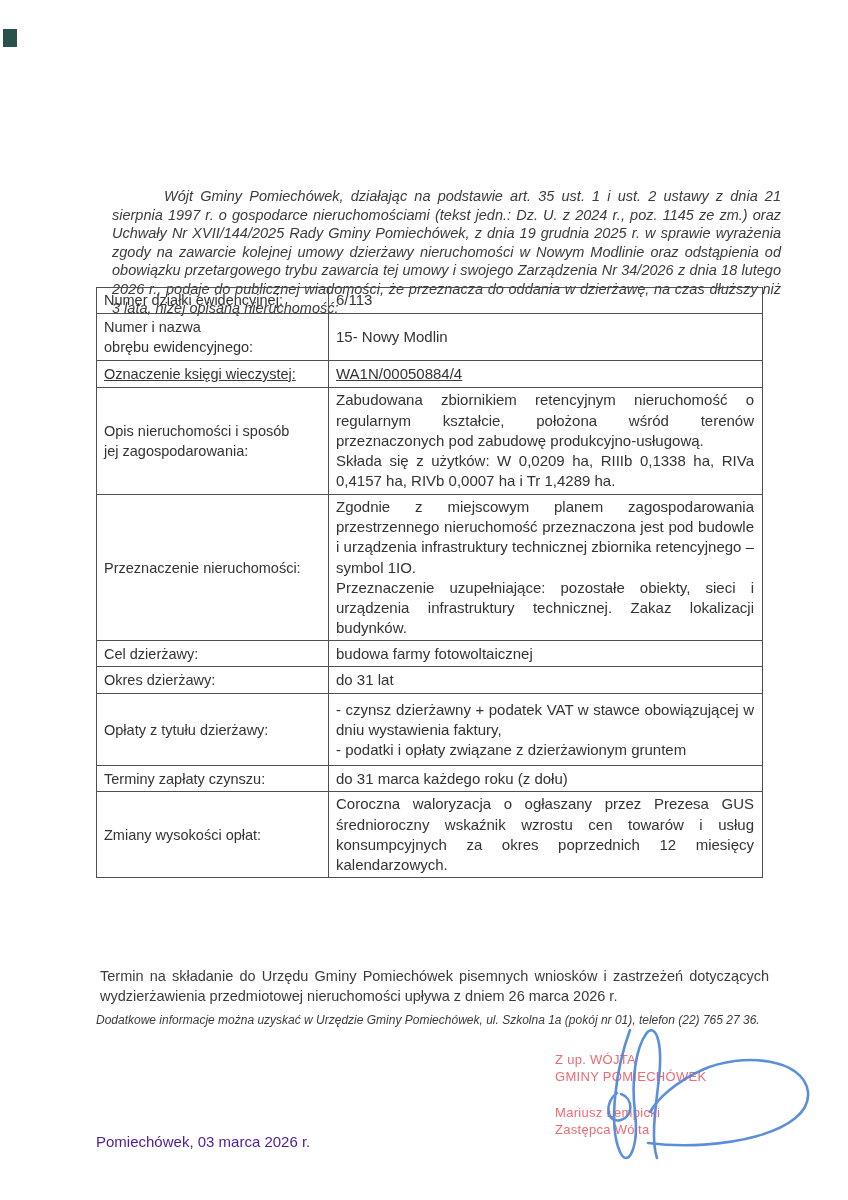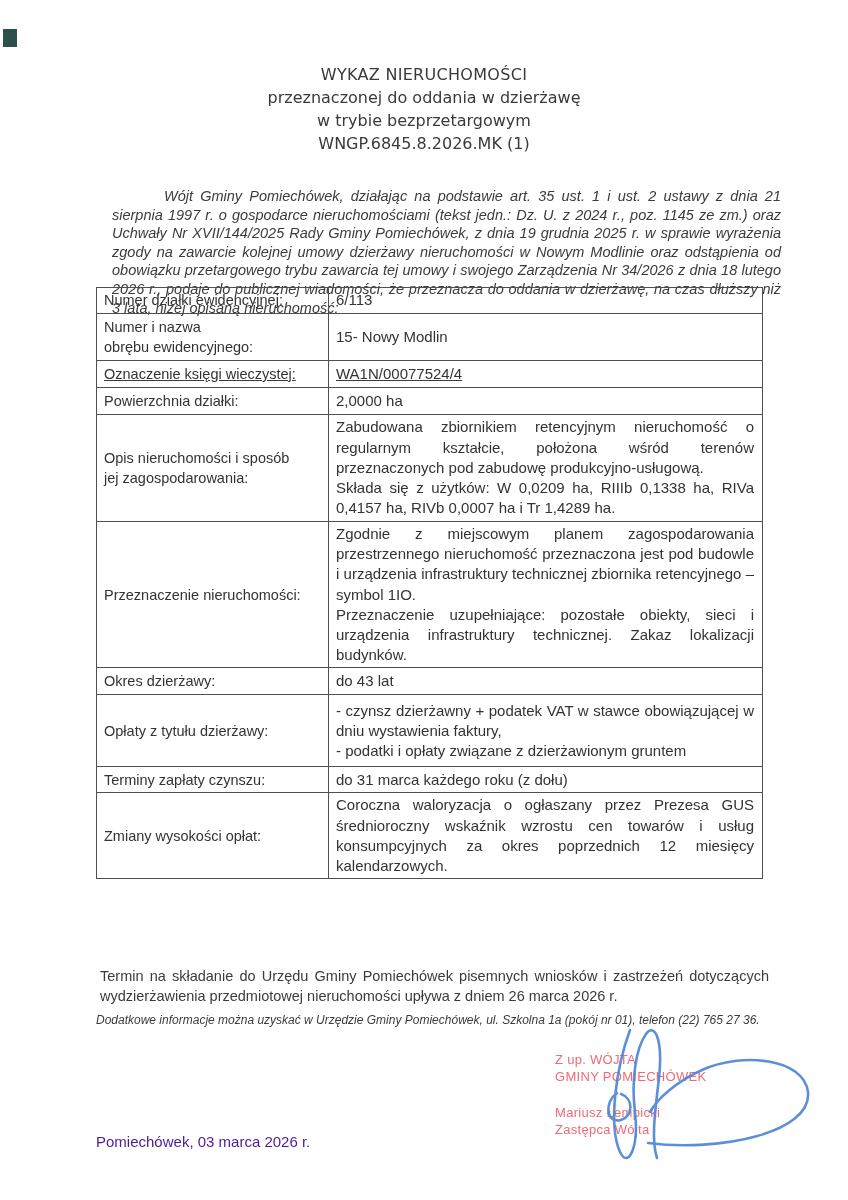--- a/index.html
+++ b/index.html
@@ -86,66 +86,60 @@
     font-size:15px;color:#4c1d95;
   }
 </style>
 </head>
 <body>
 
 <div class="page">
 
   <div class="corner-mark"></div>
 
-  <header class="doc-header">
-    <div class="t1">WYKAZ NIERUCHOMOŚCI</div>
-    <div>przeznaczonej do oddania w dzierżawę</div>
-    <div>w trybie bezprzetargowym</div>
-    <div>WNGP.6845.8.2026.MK (1)</div>
-  </header>
 
   <p class="intro">Wójt Gminy Pomiechówek, działając na podstawie art. 35 ust. 1 i ust. 2 ustawy z dnia 21 sierpnia 1997 r. o gospodarce nieruchomościami (tekst jedn.: Dz. U. z 2024 r., poz. 1145 ze zm.) oraz Uchwały Nr XVII/144/2025 Rady Gminy Pomiechówek, z dnia 19 grudnia 2025 r. w sprawie wyrażenia zgody na zawarcie kolejnej umowy dzierżawy nieruchomości w Nowym Modlinie oraz odstąpienia od obowiązku przetargowego trybu zawarcia tej umowy i swojego Zarządzenia Nr 34/2026 z dnia 18 lutego 2026 r., podaje do publicznej wiadomości, że przeznacza do oddania w dzierżawę, na czas dłuższy niż 3 lata, niżej opisaną nieruchomość:</p>
 
   <table class="props">
     <colgroup>
         <col class="c1">
         <col class="c2">
       </colgroup>
     <tbody>
         <tr class="row-1">
           <td class="label-cell">Numer działki ewidencyjnej:</td>
           <td class="value-cell">6/113</td>
         </tr>
         <tr class="row-2">
           <td class="label-cell">Numer i nazwa
 obrębu ewidencyjnego:</td>
           <td class="value-cell">15- Nowy Modlin</td>
         </tr>
         <tr class="row-3">
           <td class="label-cell">Oznaczenie księgi wieczystej:</td>
-          <td class="value-cell">WA1N/00077524/4</td>
-        </tr>
-        <tr class="row-4">
-          <td class="label-cell">Powierzchnia działki:</td>
-          <td class="value-cell">2,0000 ha</td>
+          <td class="value-cell">WA1N/00050884/4</td>
         </tr>
         <tr class="row-6">
           <td class="label-cell">Opis nieruchomości i sposób
 jej zagospodarowania:</td>
           <td class="value-cell">Zabudowana zbiornikiem retencyjnym nieruchomość o regularnym kształcie, położona wśród terenów przeznaczonych pod zabudowę produkcyjno-usługową.
 Składa się z użytków: W 0,0209 ha, RIIIb 0,1338 ha, RIVa 0,4157 ha, RIVb 0,0007 ha i Tr 1,4289 ha.</td>
         </tr>
         <tr class="row-7">
           <td class="label-cell">Przeznaczenie nieruchomości:</td>
           <td class="value-cell">Zgodnie z miejscowym planem zagospodarowania przestrzennego nieruchomość przeznaczona jest pod budowle i urządzenia infrastruktury technicznej zbiornika retencyjnego – symbol 1IO.
 Przeznaczenie uzupełniające: pozostałe obiekty, sieci i urządzenia infrastruktury technicznej. Zakaz lokalizacji budynków.</td>
         </tr>
+        <tr class="row-8">
+          <td class="label-cell">Cel dzierżawy:</td>
+          <td class="value-cell">budowa farmy fotowoltaicznej</td>
+        </tr>
         <tr class="row-9">
           <td class="label-cell">Okres dzierżawy:</td>
-          <td class="value-cell">do 43 lat</td>
+          <td class="value-cell">do 31 lat</td>
         </tr>
         <tr class="row-11">
           <td class="label-cell">Opłaty z tytułu dzierżawy:</td>
           <td class="value-cell">- czynsz dzierżawny + podatek VAT w stawce obowiązującej w dniu wystawienia faktury,
 - podatki i opłaty związane z dzierżawionym gruntem</td>
         </tr>
         <tr class="row-12">
           <td class="label-cell">Terminy zapłaty czynszu:</td>
           <td class="value-cell">do 31 marca każdego roku (z dołu)</td>
         </tr>

